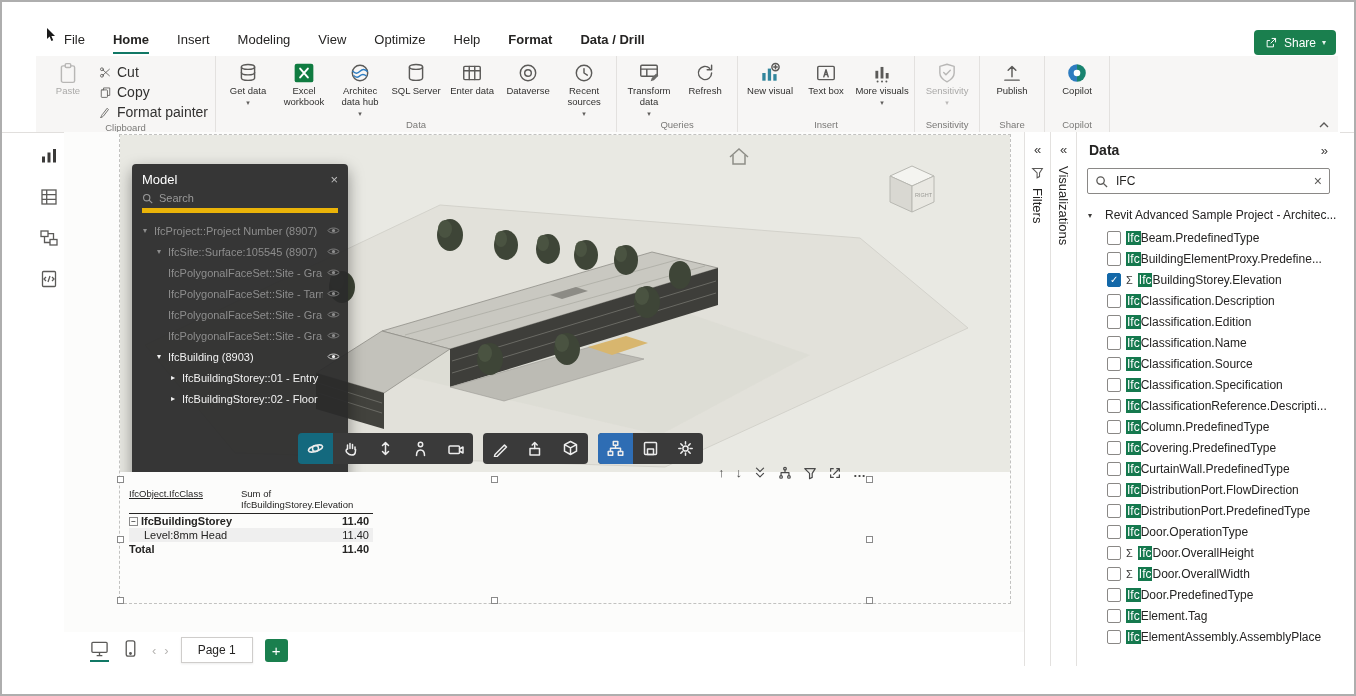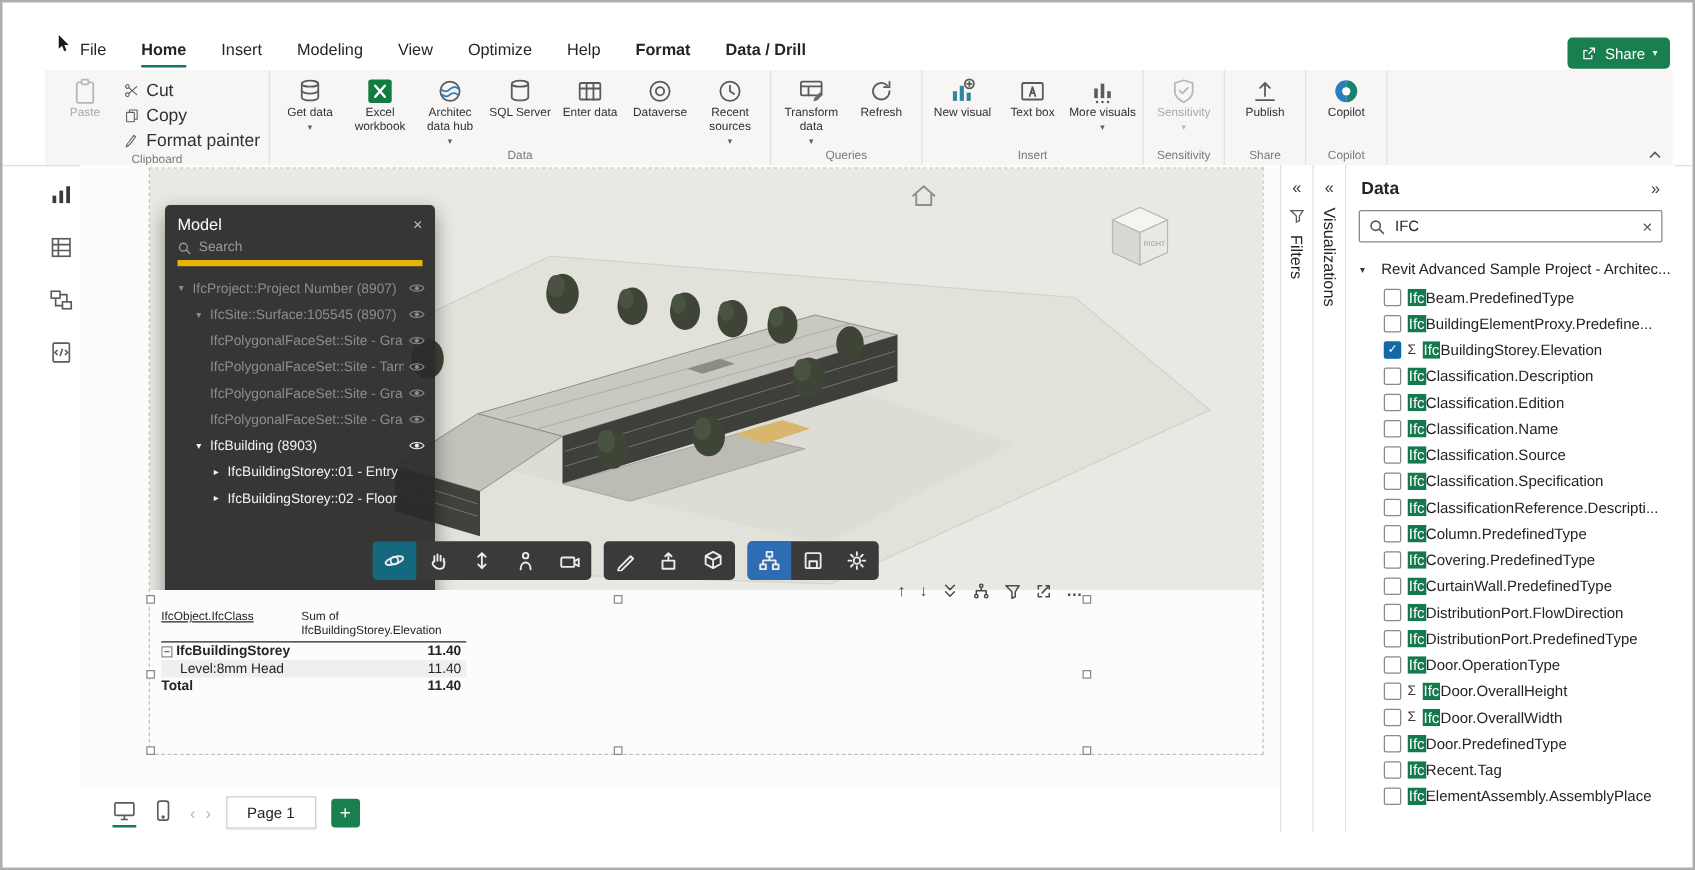--- a/index.html
+++ b/index.html
@@ -826,21 +826,21 @@
 
         <div class="frow">
           <span class="cb"></span>
 
           <span class="fl"><i class="hl">Ifc</i><span>Door.PredefinedType</span></span>
         </div>
 
         <div class="frow">
           <span class="cb"></span>
 
-          <span class="fl"><i class="hl">Ifc</i><span>Recent.Tag</span></span>
+          <span class="fl"><i class="hl">Ifc</i><span>Element.Tag</span></span>
         </div>
 
         <div class="frow">
           <span class="cb"></span>
 
           <span class="fl"><i class="hl">Ifc</i><span>ElementAssembly.AssemblyPlace</span></span>
         </div>
 
       </div>
   </div>

